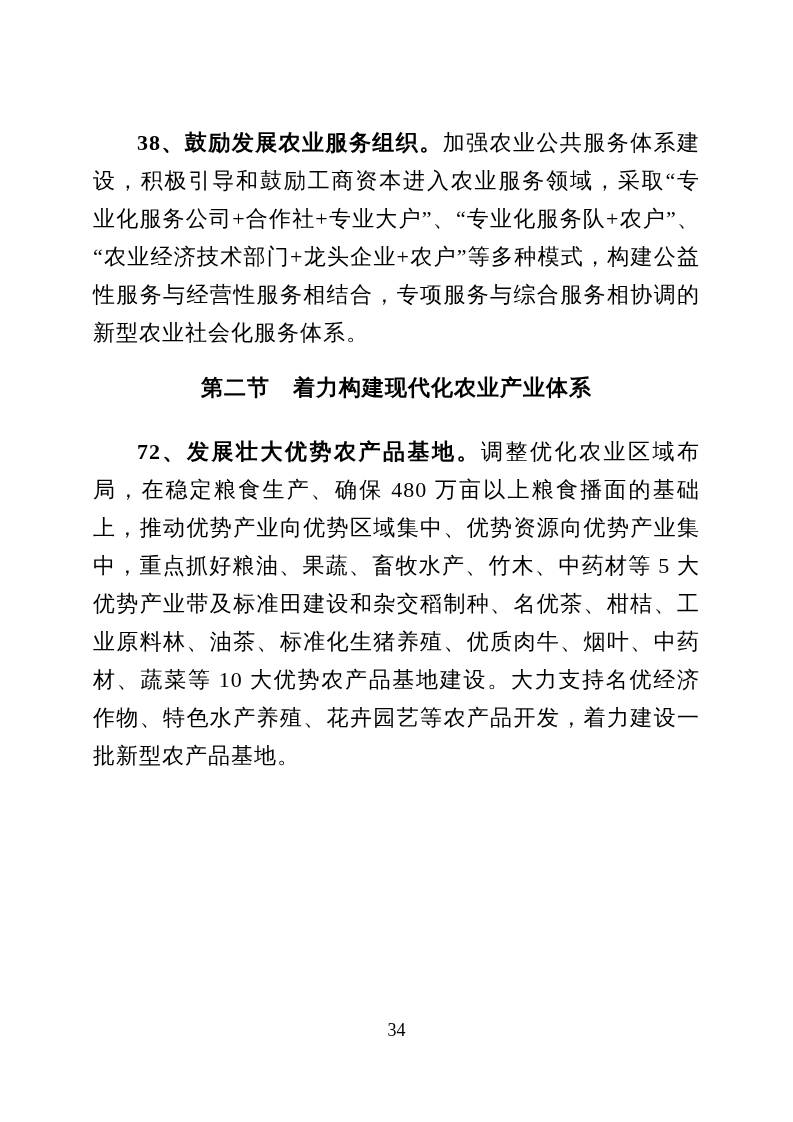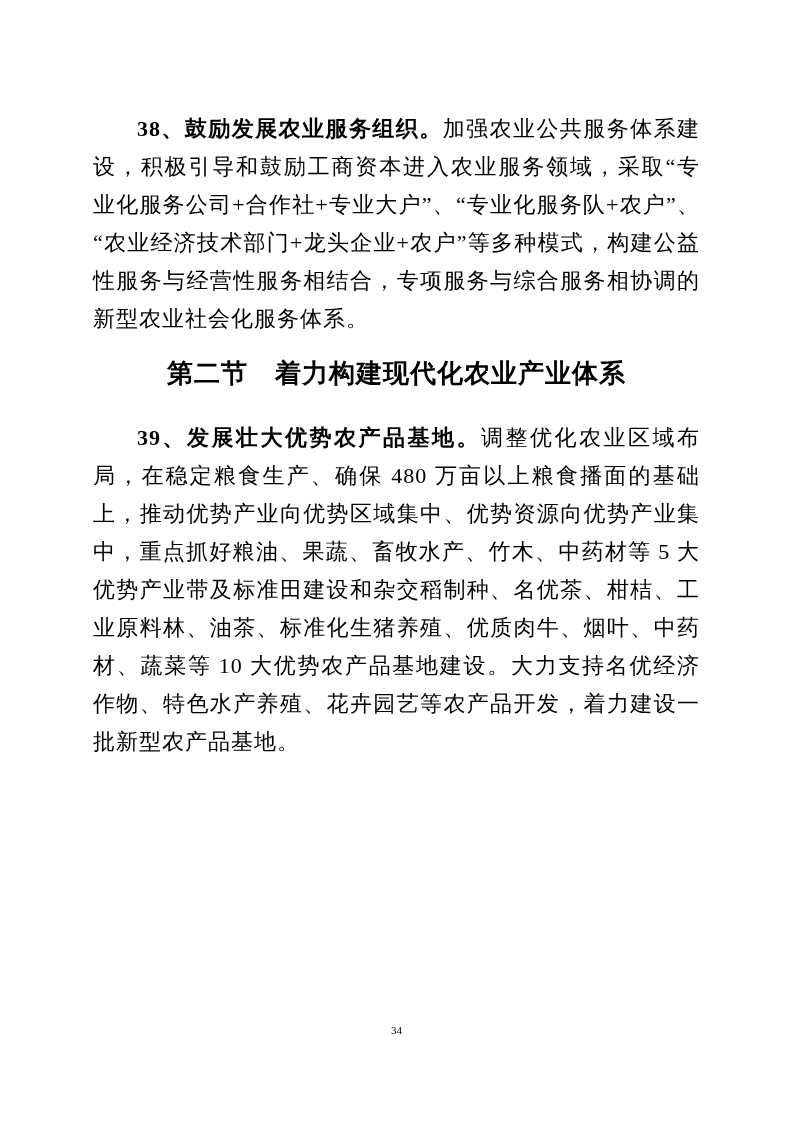--- a/index.html
+++ b/index.html
@@ -14,63 +14,63 @@
     background: #ffffff;
     color: #000000;
     font-family: "Liberation Serif", "DejaVu Serif", serif;
     overflow: hidden;
     box-sizing: border-box;
   }
   .content {
     position: absolute;
     left: 93px;
     right: 93px;
-    top: 110px;
+    top: 124px;
   }
   .para {
     margin: 0;
     font-size: 22px;
     line-height: 38px;
     letter-spacing: 1px;
     text-align: justify;
     text-justify: inter-ideograph;
     text-indent: 2em;
     word-break: break-all;
   }
   .para .lead {
     font-weight: 700;
   }
   .section-heading {
     margin: 17px 0 26px 0;
-    font-size: 26px;
+    font-size: 22px;
     line-height: 38px;
     font-weight: 700;
     letter-spacing: 1px;
     text-align: center;
     text-indent: 0;
   }
   .footer {
     position: absolute;
     left: 0;
     right: 0;
     top: 1020px;
     text-align: center;
-    font-size: 11px;
+    font-size: 18px;
     line-height: 20px;
   }
 </style>
 </head>
 <body>
 
 <div class="page">
   <div class="content">
 
     <p class="para"><b class="lead">38、鼓励发展农业服务组织。</b><span>加强农业公共服务体系建设，积极引导和鼓励工商资本进入农业服务领域，采取“专业化服务公司+合作社+专业大户”、“专业化服务队+农户”、“农业经济技术部门+龙头企业+农户”等多种模式，构建公益性服务与经营性服务相结合，专项服务与综合服务相协调的新型农业社会化服务体系。</span></p>
 
     <h2 class="section-heading">第二节　着力构建现代化农业产业体系</h2>
 
-    <p class="para"><b class="lead">39、发展壮大优势农产品基地。</b><span>调整优化农业区域布局，在稳定粮食生产、确保 480 万亩以上粮食播面的基础上，推动优势产业向优势区域集中、优势资源向优势产业集中，重点抓好粮油、果蔬、畜牧水产、竹木、中药材等 5 大优势产业带及标准田建设和杂交稻制种、名优茶、柑桔、工业原料林、油茶、标准化生猪养殖、优质肉牛、烟叶、中药材、蔬菜等 10 大优势农产品基地建设。大力支持名优经济作物、特色水产养殖、花卉园艺等农产品开发，着力建设一批新型农产品基地。</span></p>
+    <p class="para"><b class="lead">72、发展壮大优势农产品基地。</b><span>调整优化农业区域布局，在稳定粮食生产、确保 480 万亩以上粮食播面的基础上，推动优势产业向优势区域集中、优势资源向优势产业集中，重点抓好粮油、果蔬、畜牧水产、竹木、中药材等 5 大优势产业带及标准田建设和杂交稻制种、名优茶、柑桔、工业原料林、油茶、标准化生猪养殖、优质肉牛、烟叶、中药材、蔬菜等 10 大优势农产品基地建设。大力支持名优经济作物、特色水产养殖、花卉园艺等农产品开发，着力建设一批新型农产品基地。</span></p>
 
 
   </div>
 
   <div class="footer">34</div>
 </div>
 
 </body></html>

